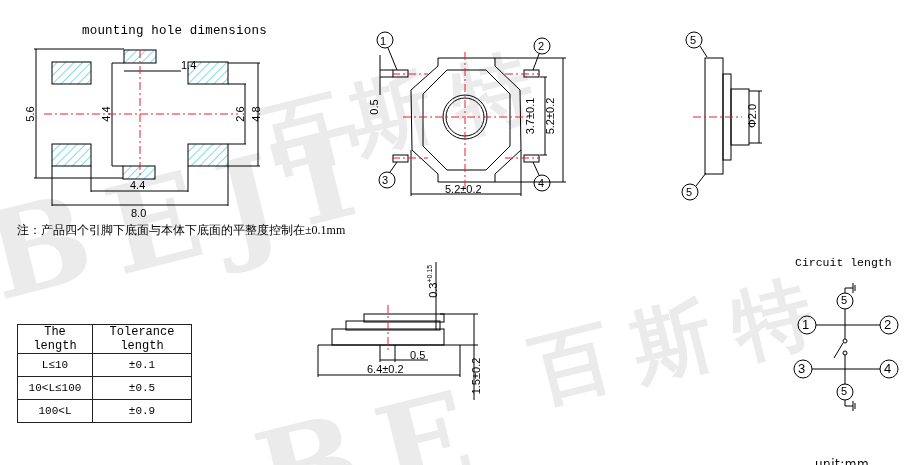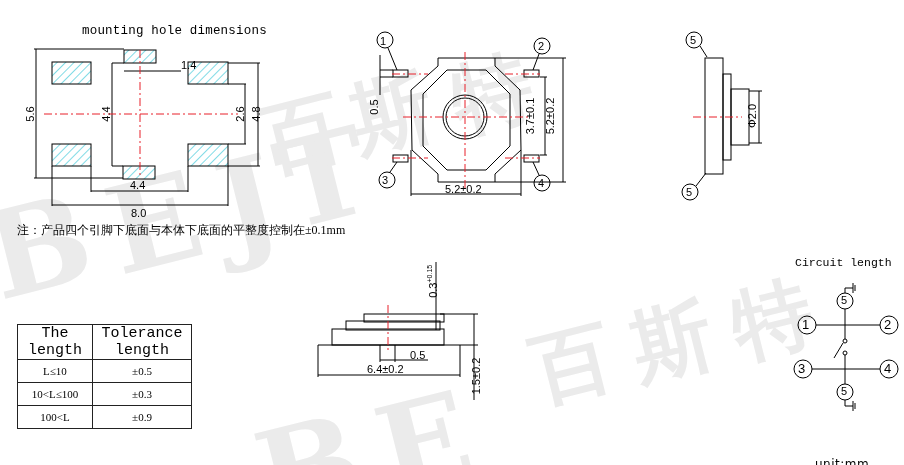--- a/index.html
+++ b/index.html
@@ -4,22 +4,22 @@
 <style>
   html, body { margin: 0; padding: 0; background: #ffffff; }
   body { width: 904px; height: 465px; position: relative; overflow: hidden; font-family: "DejaVu Sans Mono", monospace; color: #000; }
   .abs { position: absolute; }
   svg { position: absolute; left: 0; top: 0; }
   .mono { font-family: "Liberation Mono", "DejaVu Sans Mono", monospace; }
   .serif { font-family: "Liberation Serif", "DejaVu Serif", serif; }
   .pcb-title { left: 82px; top: 13px; font-size: 12.5px; line-height: 12px; white-space: pre; letter-spacing: 0.2px; }
   .note { left: 17px; top: 222px; font-size: 12px; white-space: nowrap; }
   table.tol { position: absolute; left: 17px; top: 324px; border-collapse: collapse; font-family: "Liberation Serif", "DejaVu Serif", serif; font-size: 11px; }
-  table.tol td, table.tol th { border: 1.3px solid #222; height: 22px; text-align: center; font-weight: normal; padding: 0 4px; }
-  table.tol th { font-family: "Liberation Mono", "DejaVu Sans Mono", monospace; font-size: 15px; }
+  table.tol td, table.tol th { border: 1.3px solid #222; height: 22px; text-align: center; font-weight: normal; padding: 0 4px; font-family: Liberation Mono, monospace; }
+  table.tol th { font-family: "Liberation Mono", "DejaVu Sans Mono", monospace; font-size: 12px; }
   .circuit-title { left: 795px; top: 256px; font-size: 11.5px; }
   .unit { left: 815px; top: 457px; font-size: 12px; font-family: "DejaVu Sans", sans-serif; letter-spacing: 0.5px; }
   .dim { font-family: "Liberation Sans", "DejaVu Sans", sans-serif; font-size: 11px; }
 </style>
 </head>
 <body>
 
 <svg width="904" height="465">
   <g fill="#ebebeb" font-family="DejaVu Serif, serif" font-weight="bold">
     <text x="0" y="300" font-size="120" transform="rotate(-14 0 300)">B</text>
@@ -188,25 +188,25 @@
 <div class="abs dim" style="left:458px;top:370px;transform:rotate(-90deg);">1.5±0.2</div>
 
 <table class="tol">
   <tbody>
       <tr>
     <th style="width:66px">The length</th>
     <th style="width:90px">Tolerance length</th>
   </tr>
   <tr>
     <td>L≤10</td>
-    <td>±0.5</td>
+    <td>±0.1</td>
   </tr>
   <tr>
     <td>10&lt;L≤100</td>
-    <td>±0.3</td>
+    <td>±0.5</td>
   </tr>
   <tr>
     <td>100&lt;L</td>
     <td>±0.9</td>
   </tr>
 </tbody>
   </table>
 
 <div class="abs circuit-title mono">Circuit length</div>
 <svg width="904" height="465">

